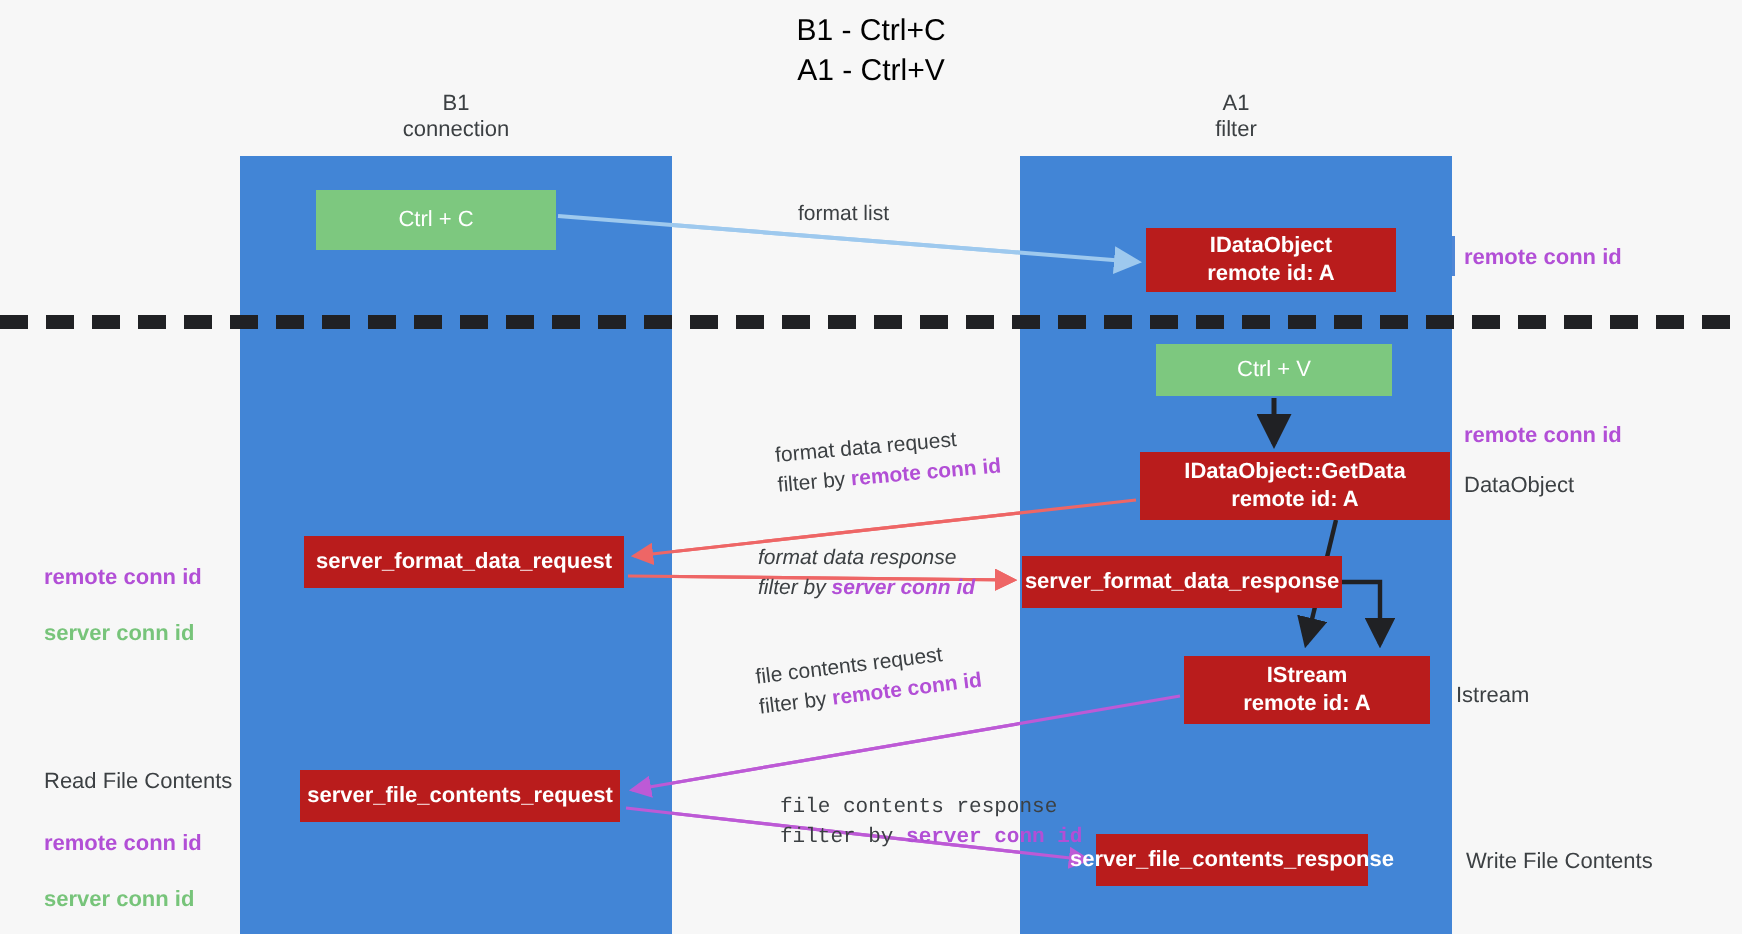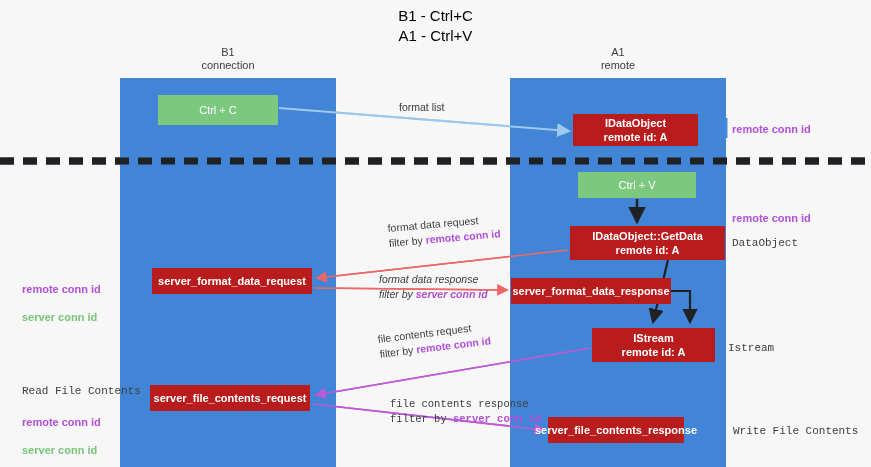--- a/index.html
+++ b/index.html
@@ -82,21 +82,21 @@
   #box-sfcresp { left: 548px; top: 417px; width: 136px; height: 26px; }
 
   
   .side-label {
     font-size: 11px;
     line-height: 14px;
     white-space: pre-line;
   }
   .bold-purple { color: #b24fd6; font-weight: bold; }
   .bold-green  { color: #77c47a; font-weight: bold; }
-  .plain-dark  { color: #3c4043; font-family: Liberation Mono, monospace; }
+  .plain-dark  { color: #3c4043; }
 
   #lbl-remote-top   { left: 732px; top: 122px; }
   #lbl-remote-mid   { left: 732px; top: 211px; }
   #lbl-dataobject   { left: 732px; top: 236px; }
   #lbl-istream      { left: 728px; top: 341px; }
   #lbl-writefile    { left: 733px; top: 424px; }
   #lbl-left-conn    { left: 22px;  top: 268px; }
   #lbl-readfile     { left: 22px;  top: 384px; }
   #lbl-left-conn2   { left: 22px;  top: 401px; }
 
@@ -155,21 +155,21 @@
 
   <line x1="726" y1="118" x2="726" y2="138" stroke="#4f86d6" stroke-width="3"></line>
 </svg>
 
 <div class="abs" id="title">B1 - Ctrl+C
 A1 - Ctrl+V</div>
 
 <div class="abs col-header" id="hdr-b1">B1
 connection</div>
 <div class="abs col-header" id="hdr-a1">A1
-remote</div>
+filter</div>
 
 <div class="abs lane" id="lane-b1"></div>
 <div class="abs lane" id="lane-a1"></div>
 
 <svg id="canvas" viewBox="0 0 871 467" style="pointer-events:none">
   <use href="#none"></use>
   <line x1="0" y1="161" x2="871" y2="161" stroke="#202124" stroke-width="7" stroke-dasharray="14 9"></line>
   <line x1="279" y1="108" x2="569" y2="131" stroke="#9ec9ee" stroke-width="2" marker-end="url(#ah-blue)"></line>
   <line x1="637" y1="199" x2="637" y2="222" stroke="#202124" stroke-width="2.5" marker-end="url(#ah-black)"></line>
   <line x1="568" y1="250" x2="317" y2="278" stroke="#ee6666" stroke-width="1.6" marker-end="url(#ah-red)"></line>

